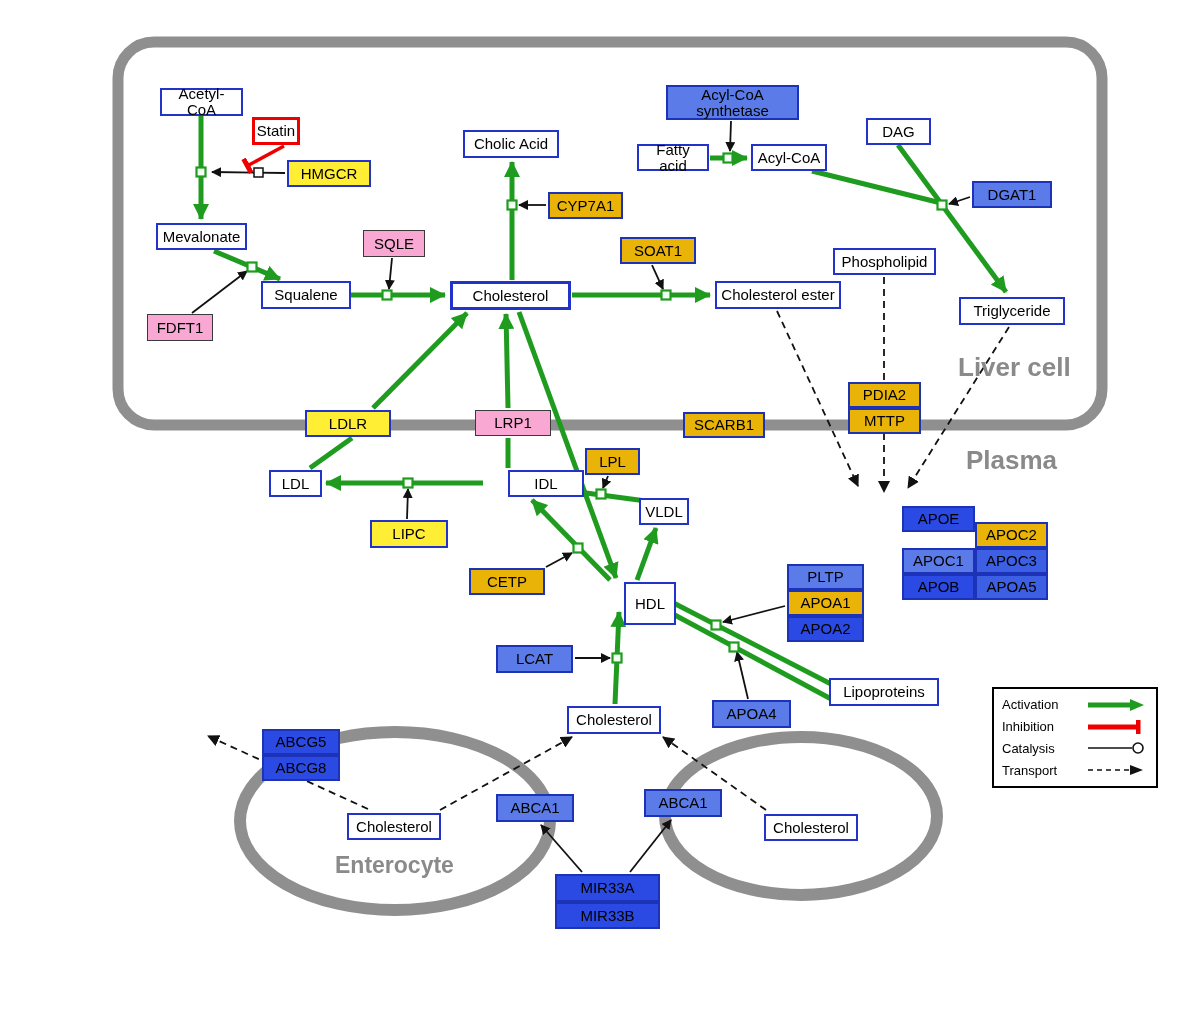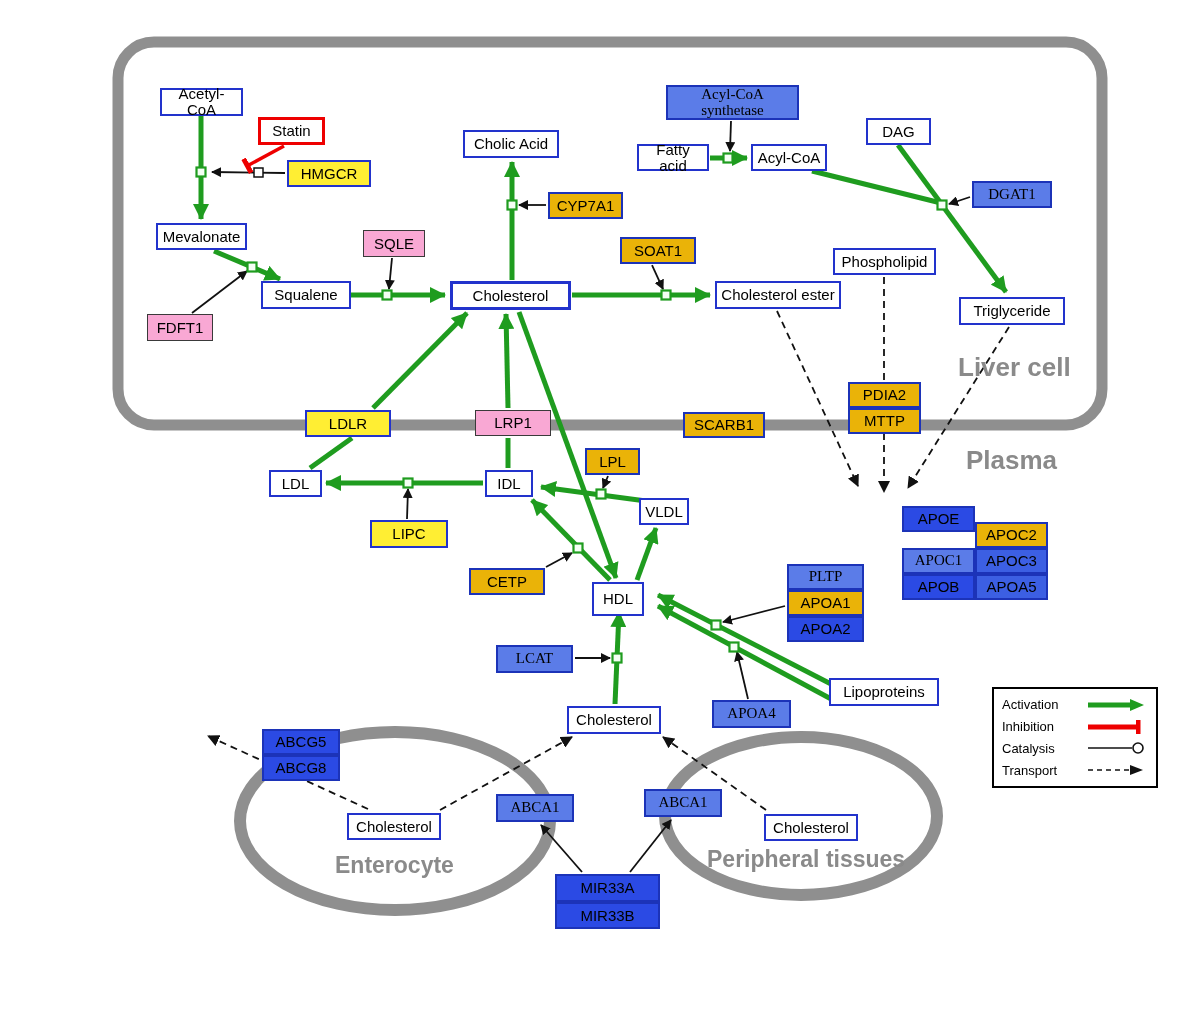--- a/index.html
+++ b/index.html
@@ -7,21 +7,21 @@
          font-family:"Liberation Sans",sans-serif;}
   #edges{position:absolute;left:0;top:0;}
   .node{position:absolute;box-sizing:border-box;display:flex;align-items:center;justify-content:center;
         text-align:center;font:15px/1.05 "Liberation Sans",sans-serif;color:#000;background:#fff;
         border:2px solid #2233cc;padding:1px 2px;}
   .thick{border-width:3px;}
   .red{border:3px solid #ee0000;}
   .yellow{background:#ffee33;}
   .paleyellow{background:#f9a8d4;border:1.5px solid #3a3a3a;}
   .lblue{background:#eab308;border-color:#1c33b8;}
-  .mblue{background:#5b7ce8;border-color:#1c33b8;font-family:Liberation Serif, serif;}
+  .mblue{background:#5b7ce8;border-color:#1c33b8;}
   .mdblue{background:#3c5fe3;border-color:#1c33b8;}
   .dblue{background:#2b4ae4;border-color:#1c33b8;}
   .rlabel{position:absolute;font-weight:bold;color:#8a8a8a;white-space:nowrap;}
   .legend{position:absolute;left:992px;top:687px;width:166px;height:101px;border:2px solid #000;
           background:#fff;box-sizing:border-box;display:flex;flex-direction:column;
           justify-content:space-around;padding:5px 8px;font-size:13px;color:#000;}
   .lrow{display:flex;justify-content:space-between;align-items:center;height:20px;}
   .ga{stroke:#1f9c1f;stroke-width:5;fill:none;marker-end:url(#ag);}
   .gl{stroke:#1f9c1f;stroke-width:5;fill:none;}
   .cb{stroke:#111;stroke-width:1.8;fill:none;marker-end:url(#ab);}
@@ -122,21 +122,21 @@
     <rect class="nsq" x="596.5" y="489.5" width="9" height="9"></rect>
     <rect class="nsq" x="573.5" y="543.5" width="9" height="9"></rect>
     <rect class="nsq" x="711.5" y="620.5" width="9" height="9"></rect>
     <rect class="nsq" x="729.5" y="642.5" width="9" height="9"></rect>
     <rect class="nsq" x="612.5" y="653.5" width="9" height="9"></rect>
     <rect x="254" y="168" width="9" height="9" fill="#fff" stroke="#111" stroke-width="1.5"></rect>
   </g>
 </svg>
 
 <div class="node" style="left:160px;top:88px;width:83px;height:28px">Acetyl-CoA</div>
-<div class="node red" style="left:258px;top:117px;width:67px;height:28px">Statin</div>
+<div class="node red" style="left:252px;top:117px;width:48px;height:28px">Statin</div>
 <div class="node yellow" style="left:287px;top:160px;width:84px;height:27px">HMGCR</div>
 <div class="node" style="left:156px;top:223px;width:91px;height:27px">Mevalonate</div>
 <div class="node paleyellow" style="left:363px;top:230px;width:62px;height:27px">SQLE</div>
 <div class="node paleyellow" style="left:147px;top:314px;width:66px;height:27px">FDFT1</div>
 <div class="node" style="left:261px;top:281px;width:90px;height:28px">Squalene</div>
 <div class="node thick" style="left:450px;top:281px;width:121px;height:29px">Cholesterol</div>
 <div class="node" style="left:463px;top:130px;width:96px;height:28px">Cholic Acid</div>
 <div class="node lblue" style="left:548px;top:192px;width:75px;height:27px">CYP7A1</div>
 <div class="node lblue" style="left:620px;top:237px;width:76px;height:27px">SOAT1</div>
 <div class="node" style="left:715px;top:281px;width:126px;height:28px">Cholesterol ester</div>
@@ -148,26 +148,26 @@
 <div class="node" style="left:833px;top:248px;width:103px;height:27px">Phospholipid</div>
 <div class="node" style="left:959px;top:297px;width:106px;height:28px">Triglyceride</div>
 
 <div class="node yellow" style="left:305px;top:410px;width:86px;height:27px">LDLR</div>
 <div class="node paleyellow" style="left:475px;top:410px;width:76px;height:26px">LRP1</div>
 <div class="node lblue" style="left:683px;top:412px;width:82px;height:26px">SCARB1</div>
 <div class="node lblue" style="left:848px;top:382px;width:73px;height:26px">PDIA2</div>
 <div class="node lblue" style="left:848px;top:408px;width:73px;height:26px">MTTP</div>
 
 <div class="node" style="left:269px;top:470px;width:53px;height:27px">LDL</div>
-<div class="node" style="left:485px;top:470px;width:48px;height:27px">IDL</div>
+<div class="node" style="left:508px;top:470px;width:76px;height:27px">IDL</div>
 <div class="node lblue" style="left:585px;top:448px;width:55px;height:27px">LPL</div>
 <div class="node" style="left:639px;top:498px;width:50px;height:27px">VLDL</div>
 <div class="node yellow" style="left:370px;top:520px;width:78px;height:28px">LIPC</div>
 <div class="node lblue" style="left:469px;top:568px;width:76px;height:27px">CETP</div>
-<div class="node" style="left:592px;top:582px;width:52px;height:34px">HDL</div>
+<div class="node" style="left:624px;top:582px;width:52px;height:43px">HDL</div>
 
 <div class="node mblue" style="left:787px;top:564px;width:77px;height:26px">PLTP</div>
 <div class="node lblue" style="left:787px;top:590px;width:77px;height:26px">APOA1</div>
 <div class="node dblue" style="left:787px;top:616px;width:77px;height:26px">APOA2</div>
 
 <div class="node dblue" style="left:902px;top:506px;width:73px;height:26px">APOE</div>
 <div class="node lblue" style="left:975px;top:522px;width:73px;height:26px">APOC2</div>
 <div class="node mblue" style="left:902px;top:548px;width:73px;height:26px">APOC1</div>
 <div class="node mdblue" style="left:975px;top:548px;width:73px;height:26px">APOC3</div>
 <div class="node dblue" style="left:902px;top:574px;width:73px;height:26px">APOB</div>
@@ -183,21 +183,20 @@
 <div class="node" style="left:347px;top:813px;width:94px;height:27px">Cholesterol</div>
 <div class="node mblue" style="left:496px;top:794px;width:78px;height:28px">ABCA1</div>
 <div class="node mblue" style="left:644px;top:789px;width:78px;height:28px">ABCA1</div>
 <div class="node" style="left:764px;top:814px;width:94px;height:27px">Cholesterol</div>
 <div class="node dblue" style="left:555px;top:874px;width:105px;height:28px">MIR33A</div>
 <div class="node dblue" style="left:555px;top:902px;width:105px;height:27px">MIR33B</div>
 
 <div class="rlabel" style="left:958px;top:352px;font-size:26px">Liver cell</div>
 <div class="rlabel" style="left:966px;top:445px;font-size:26px">Plasma</div>
 <div class="rlabel" style="left:335px;top:852px;font-size:23px">Enterocyte</div>
-<div class="rlabel" style="left:707px;top:846px;font-size:23px">Peripheral tissues</div>
 
 <div class="legend">
   <div class="lrow">
     <span>Activation</span>
     <svg width="62" height="16">
       <line x1="2" y1="8" x2="44" y2="8" stroke="#1f9c1f" stroke-width="5"></line>
       <polygon points="44,2 58,8 44,14" fill="#1f9c1f"></polygon>
     </svg>
   </div>
   <div class="lrow">

